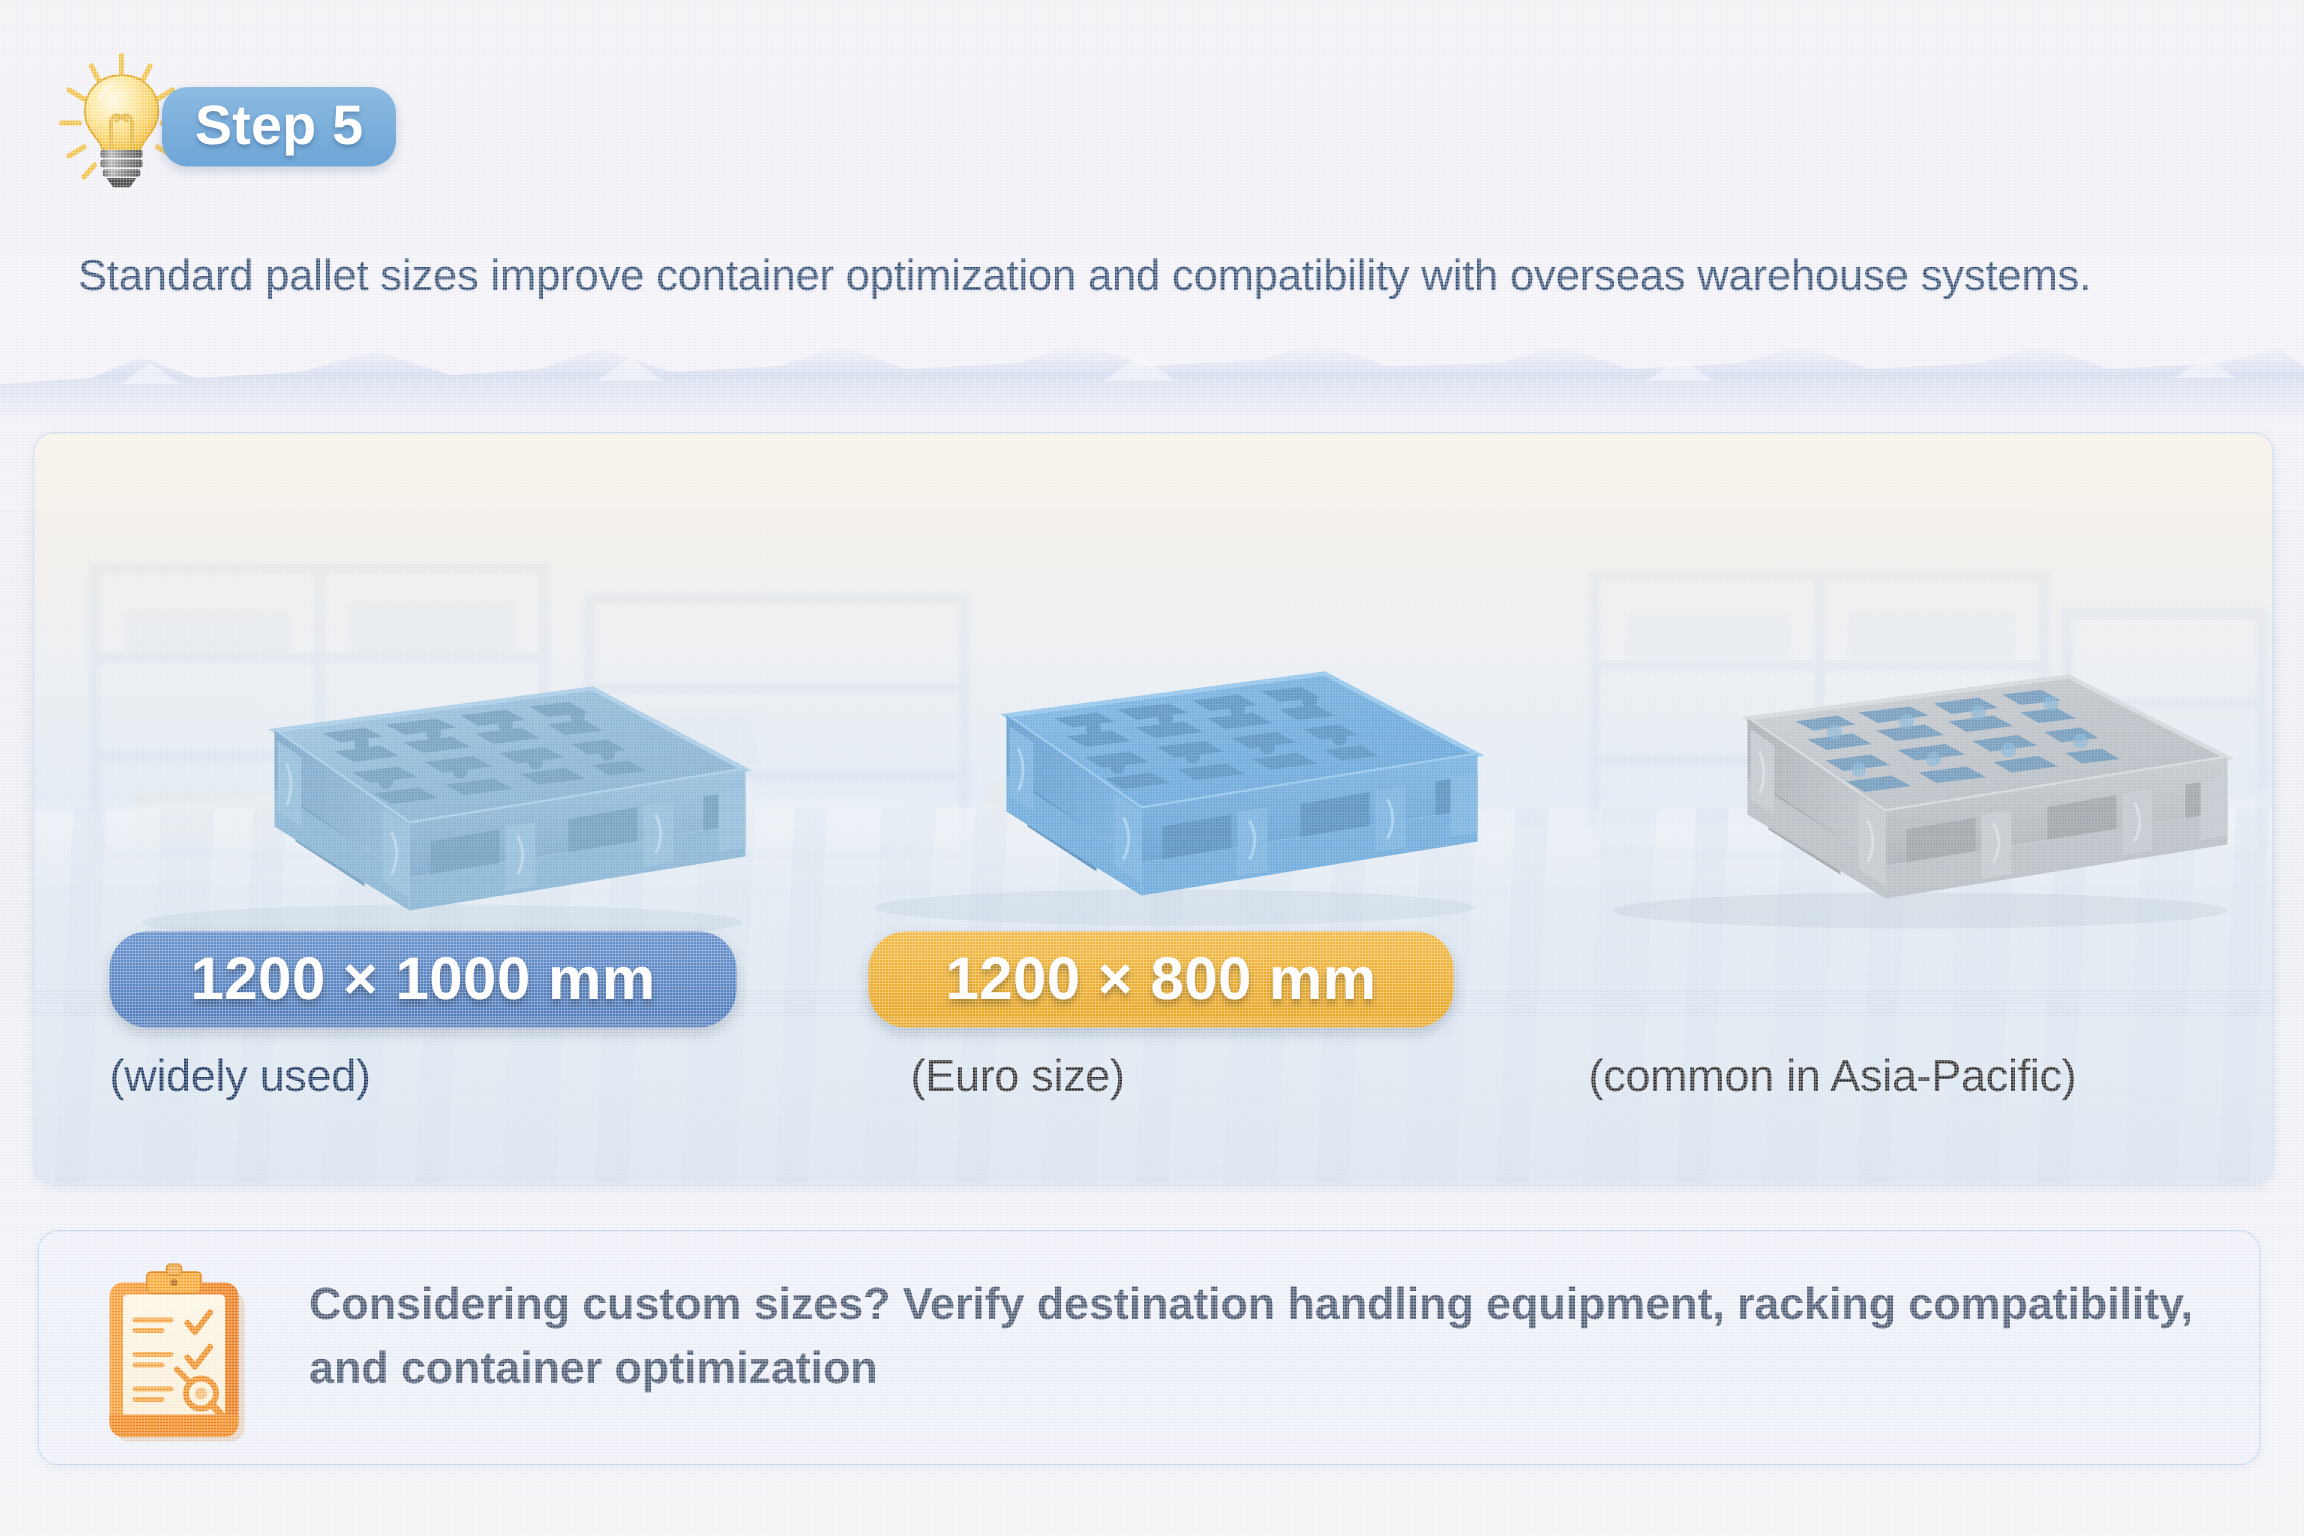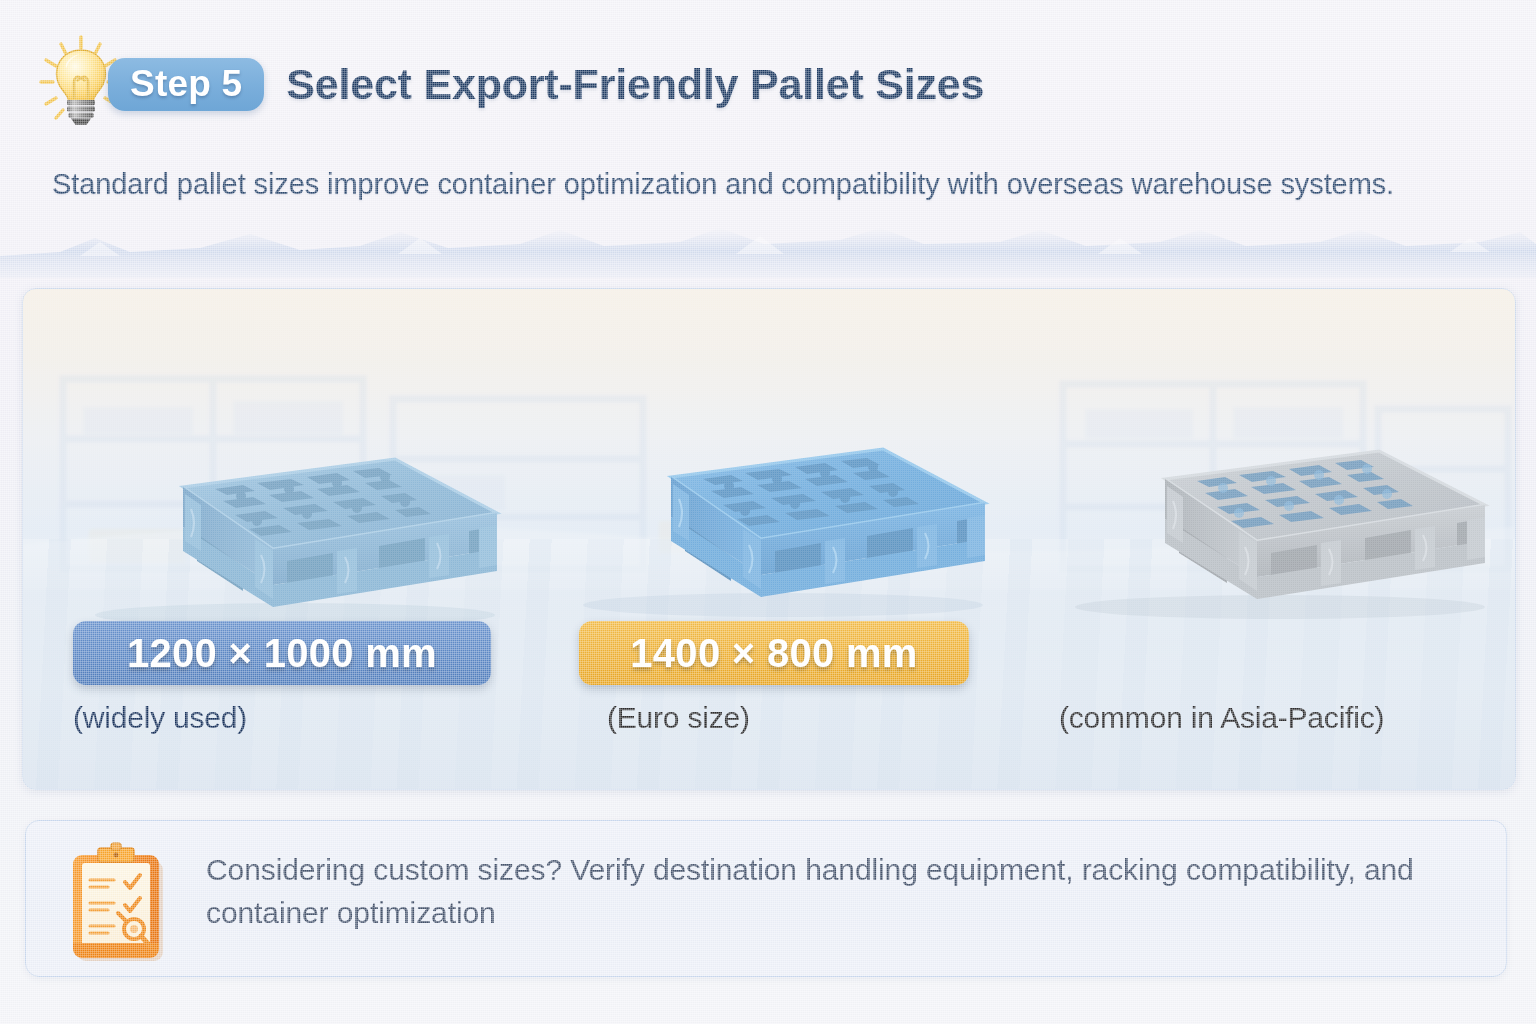--- a/index.html
+++ b/index.html
@@ -173,21 +173,21 @@
   .pallet { position: absolute; }
   .pallet svg { display: block; }
 
   
   .size-badge {
     position: absolute;
     display: flex;
     align-items: center;
     justify-content: center;
     height: 64px;
-    border-radius: 13px;
+    border-radius: 25px;
     color: #ffffff;
     font-size: 40px;
     font-weight: bold;
     letter-spacing: .3px;
     white-space: nowrap;
     text-shadow: 0 3px 4px rgba(0,0,0,.30);
     box-shadow: 0 4px 9px rgba(40,60,90,.30);
   }
   .size-caption {
     position: absolute;
@@ -205,20 +205,21 @@
     width: 1480px;
     height: 155px;
     border-radius: 14px;
     border: 1px solid #c9d8ee;
     background: linear-gradient(180deg, #eef1f9 0%, #eaeef7 55%, #edf0f8 100%);
     box-shadow: 0 2px 6px rgba(120,140,175,.12);
     display: flex;
     align-items: flex-start;
     padding: 0;
     overflow: hidden;
+    font-weight: bold;
   }
   .clipboard-wrap {
     flex: none;
     width: 112px;
     height: 126px;
     margin: 18px 0 0 38px;
   }
   .clipboard-wrap svg { display: block; }
   #note-text {
     margin: 28px 40px 0 30px;
@@ -274,21 +275,20 @@
           </g>
           <rect x="33" y="66" width="28" height="5.2" rx="1.4" fill="url(#capG)"></rect>
           <rect x="33" y="72.4" width="28" height="5.2" rx="1.4" fill="url(#capG)"></rect>
           <rect x="34.5" y="78.8" width="25" height="5" rx="1.4" fill="url(#capG)"></rect>
           <path d="M37 84.6h20l-4.4 6.2H41.4z" fill="#4c4c4c"></path>
         </svg>
       </div>
 
       <div class="step-badge">Step 5</div>
 
-      <div id="page-title">Select Export-Friendly Pallet Sizes</div>
     </div>
 
     <div id="subtitle">Standard pallet sizes improve container optimization and compatibility with overseas warehouse systems.</div>
   </div>
 
   <div id="skyline">
     <svg width="1536" height="56" viewBox="0 0 1536 56">
       <defs>
         <linearGradient id="skyFade" x1="0" y1="0" x2="0" y2="1">
           <stop offset="0%" stop-color="#b9cbe8" stop-opacity="0"></stop>
@@ -572,21 +572,21 @@
           <path d="M378 104 q7 13 0 26"></path>
         </g>
       </svg>
     </div>
 
     <div class="photo-grain"></div>
 
     <div class="size-badge" style="left:50px; top:332px; width:418px; background:linear-gradient(180deg,#6a93ce 0%,#5b87c5 55%,#4f7cbc 100%);">1200 × 1000 mm</div>
     <div class="size-caption" style="left:50px; top:412px; width:418px; color:#17315b;">(widely used)</div>
 
-    <div class="size-badge" style="left:556px; top:332px; width:390px; background:linear-gradient(180deg,#f3bc48 0%,#eeb033 55%,#e9a623 100%);">1400 × 800 mm</div>
+    <div class="size-badge" style="left:556px; top:332px; width:390px; background:linear-gradient(180deg,#f3bc48 0%,#eeb033 55%,#e9a623 100%);">1200 × 800 mm</div>
     <div class="size-caption" style="left:584px; top:412px; width:390px; color:#2a2a2c;">(Euro size)</div>
 
     <div class="size-caption" style="left:1036px; top:412px; width:410px; color:#2a2a2c;">(common in Asia-Pacific)</div>
   </div>
 
   <div id="note-box">
 
     <div class="clipboard-wrap">
       <svg width="112" height="126" viewBox="0 0 112 126">
         <defs>

